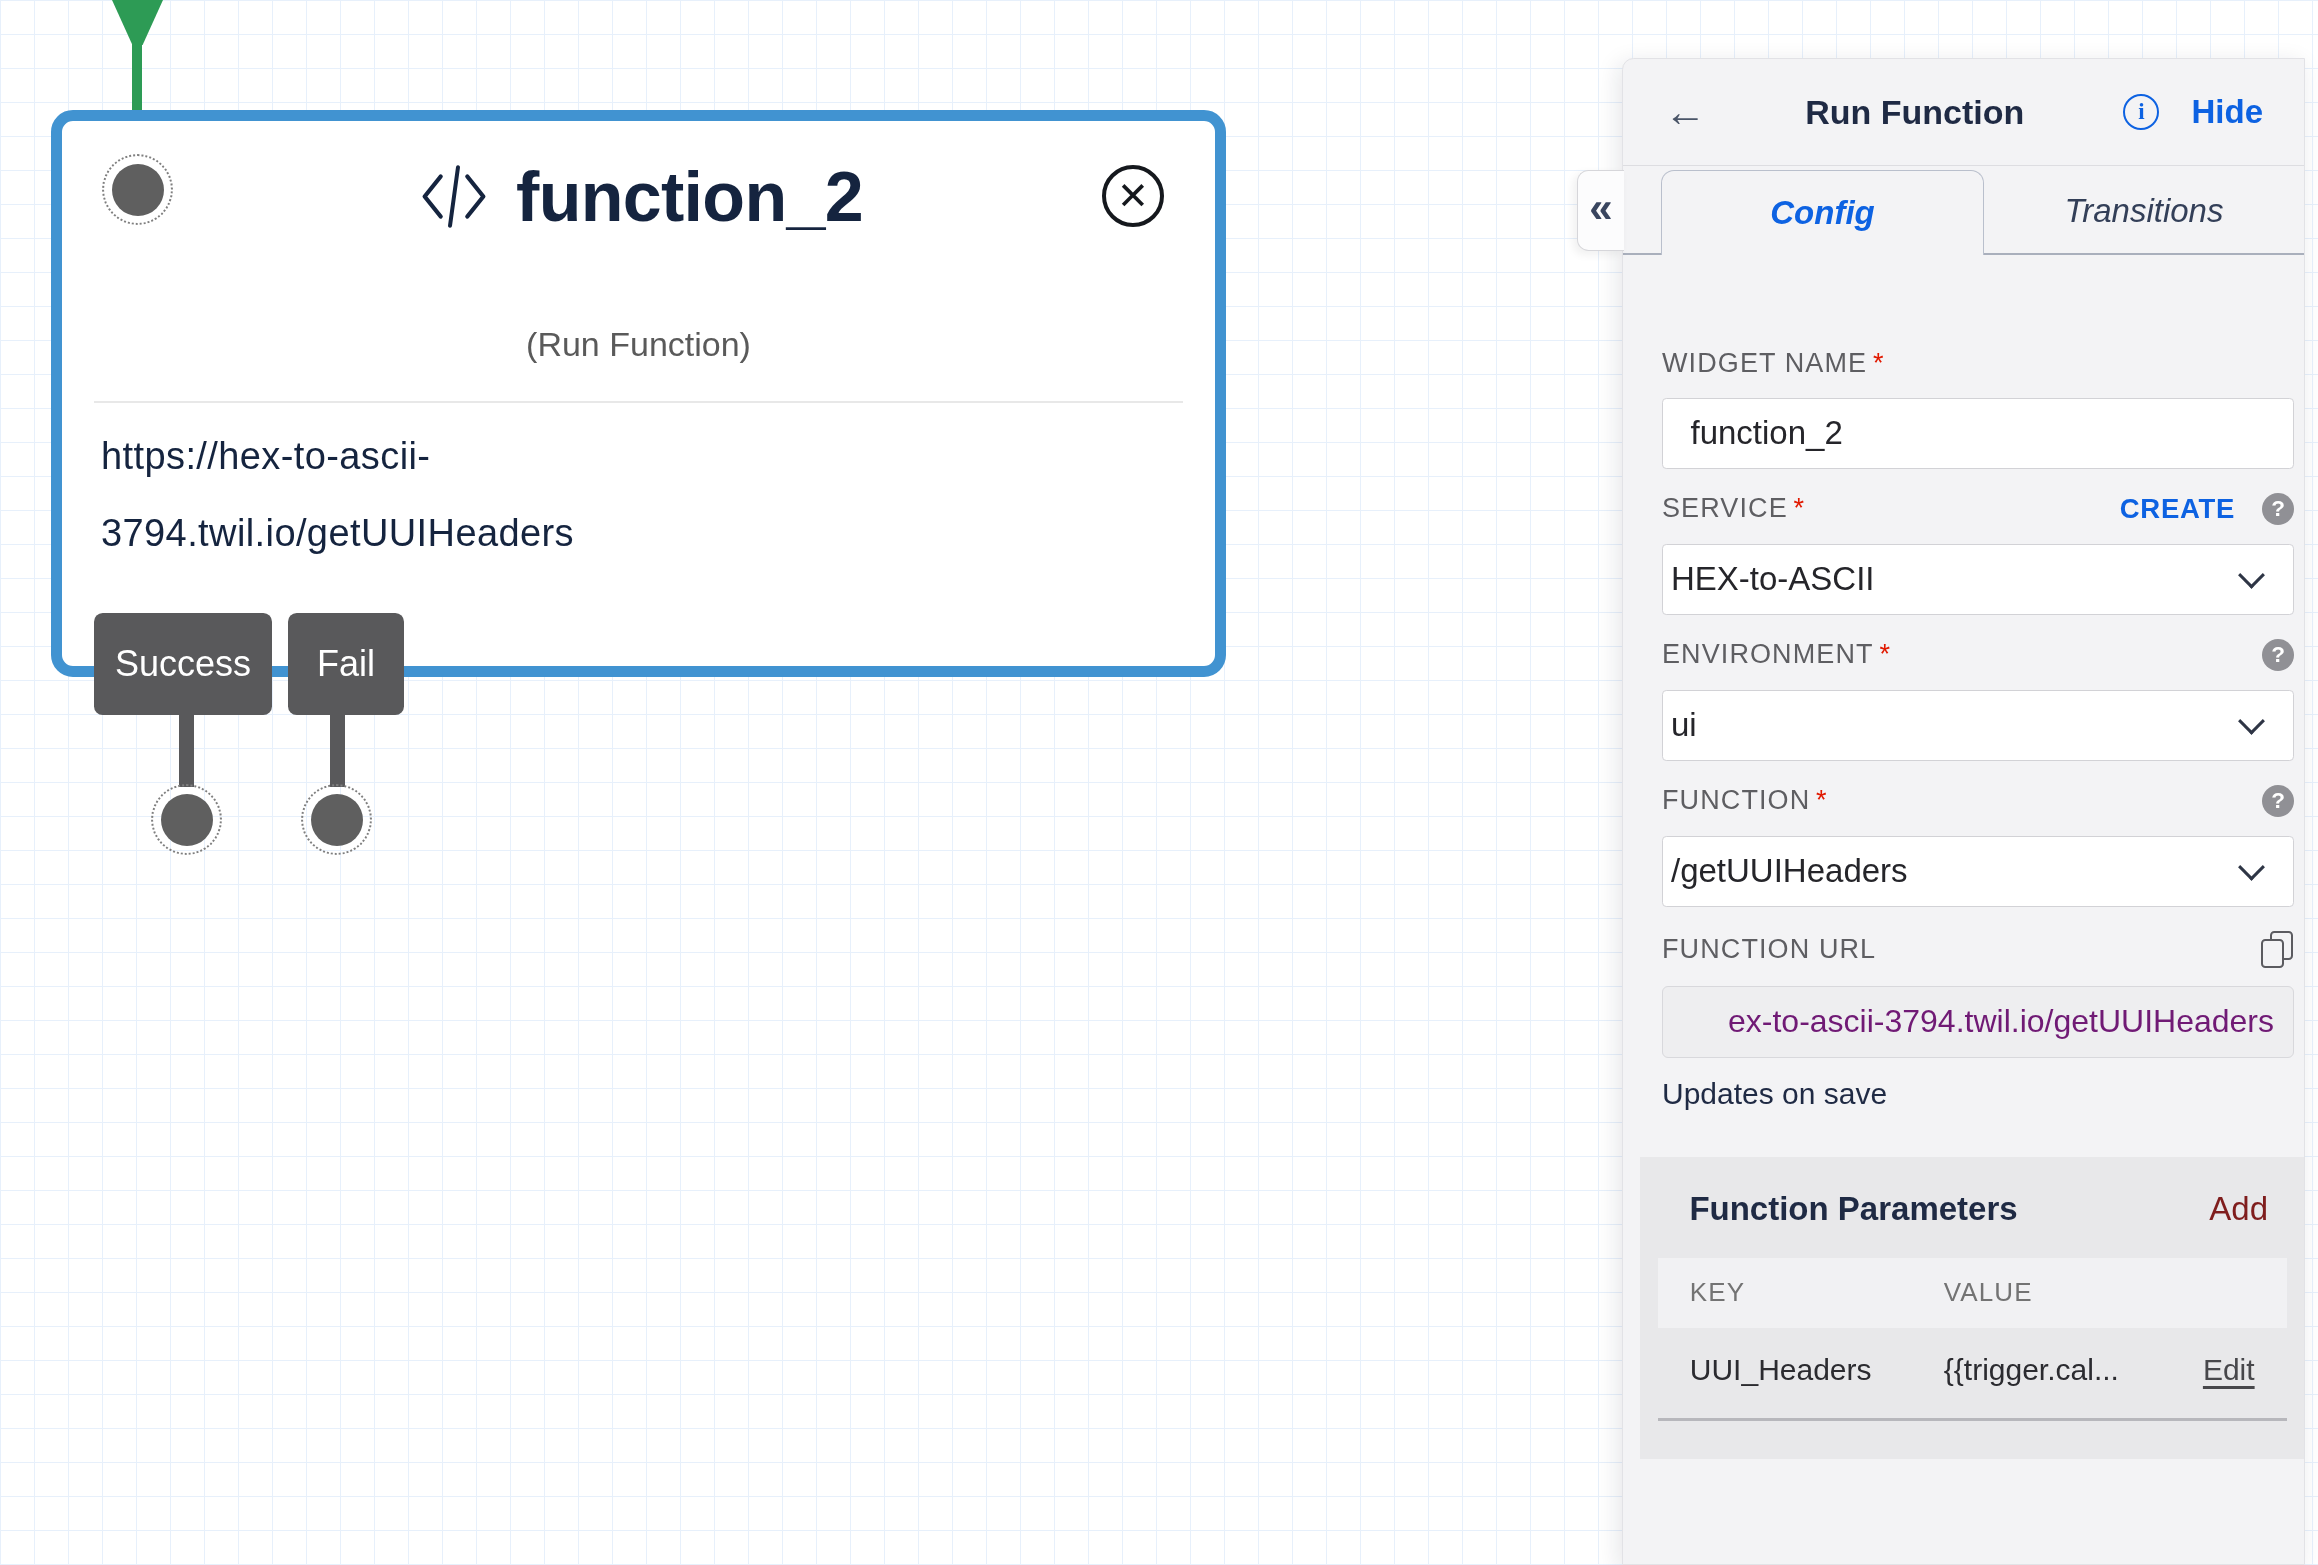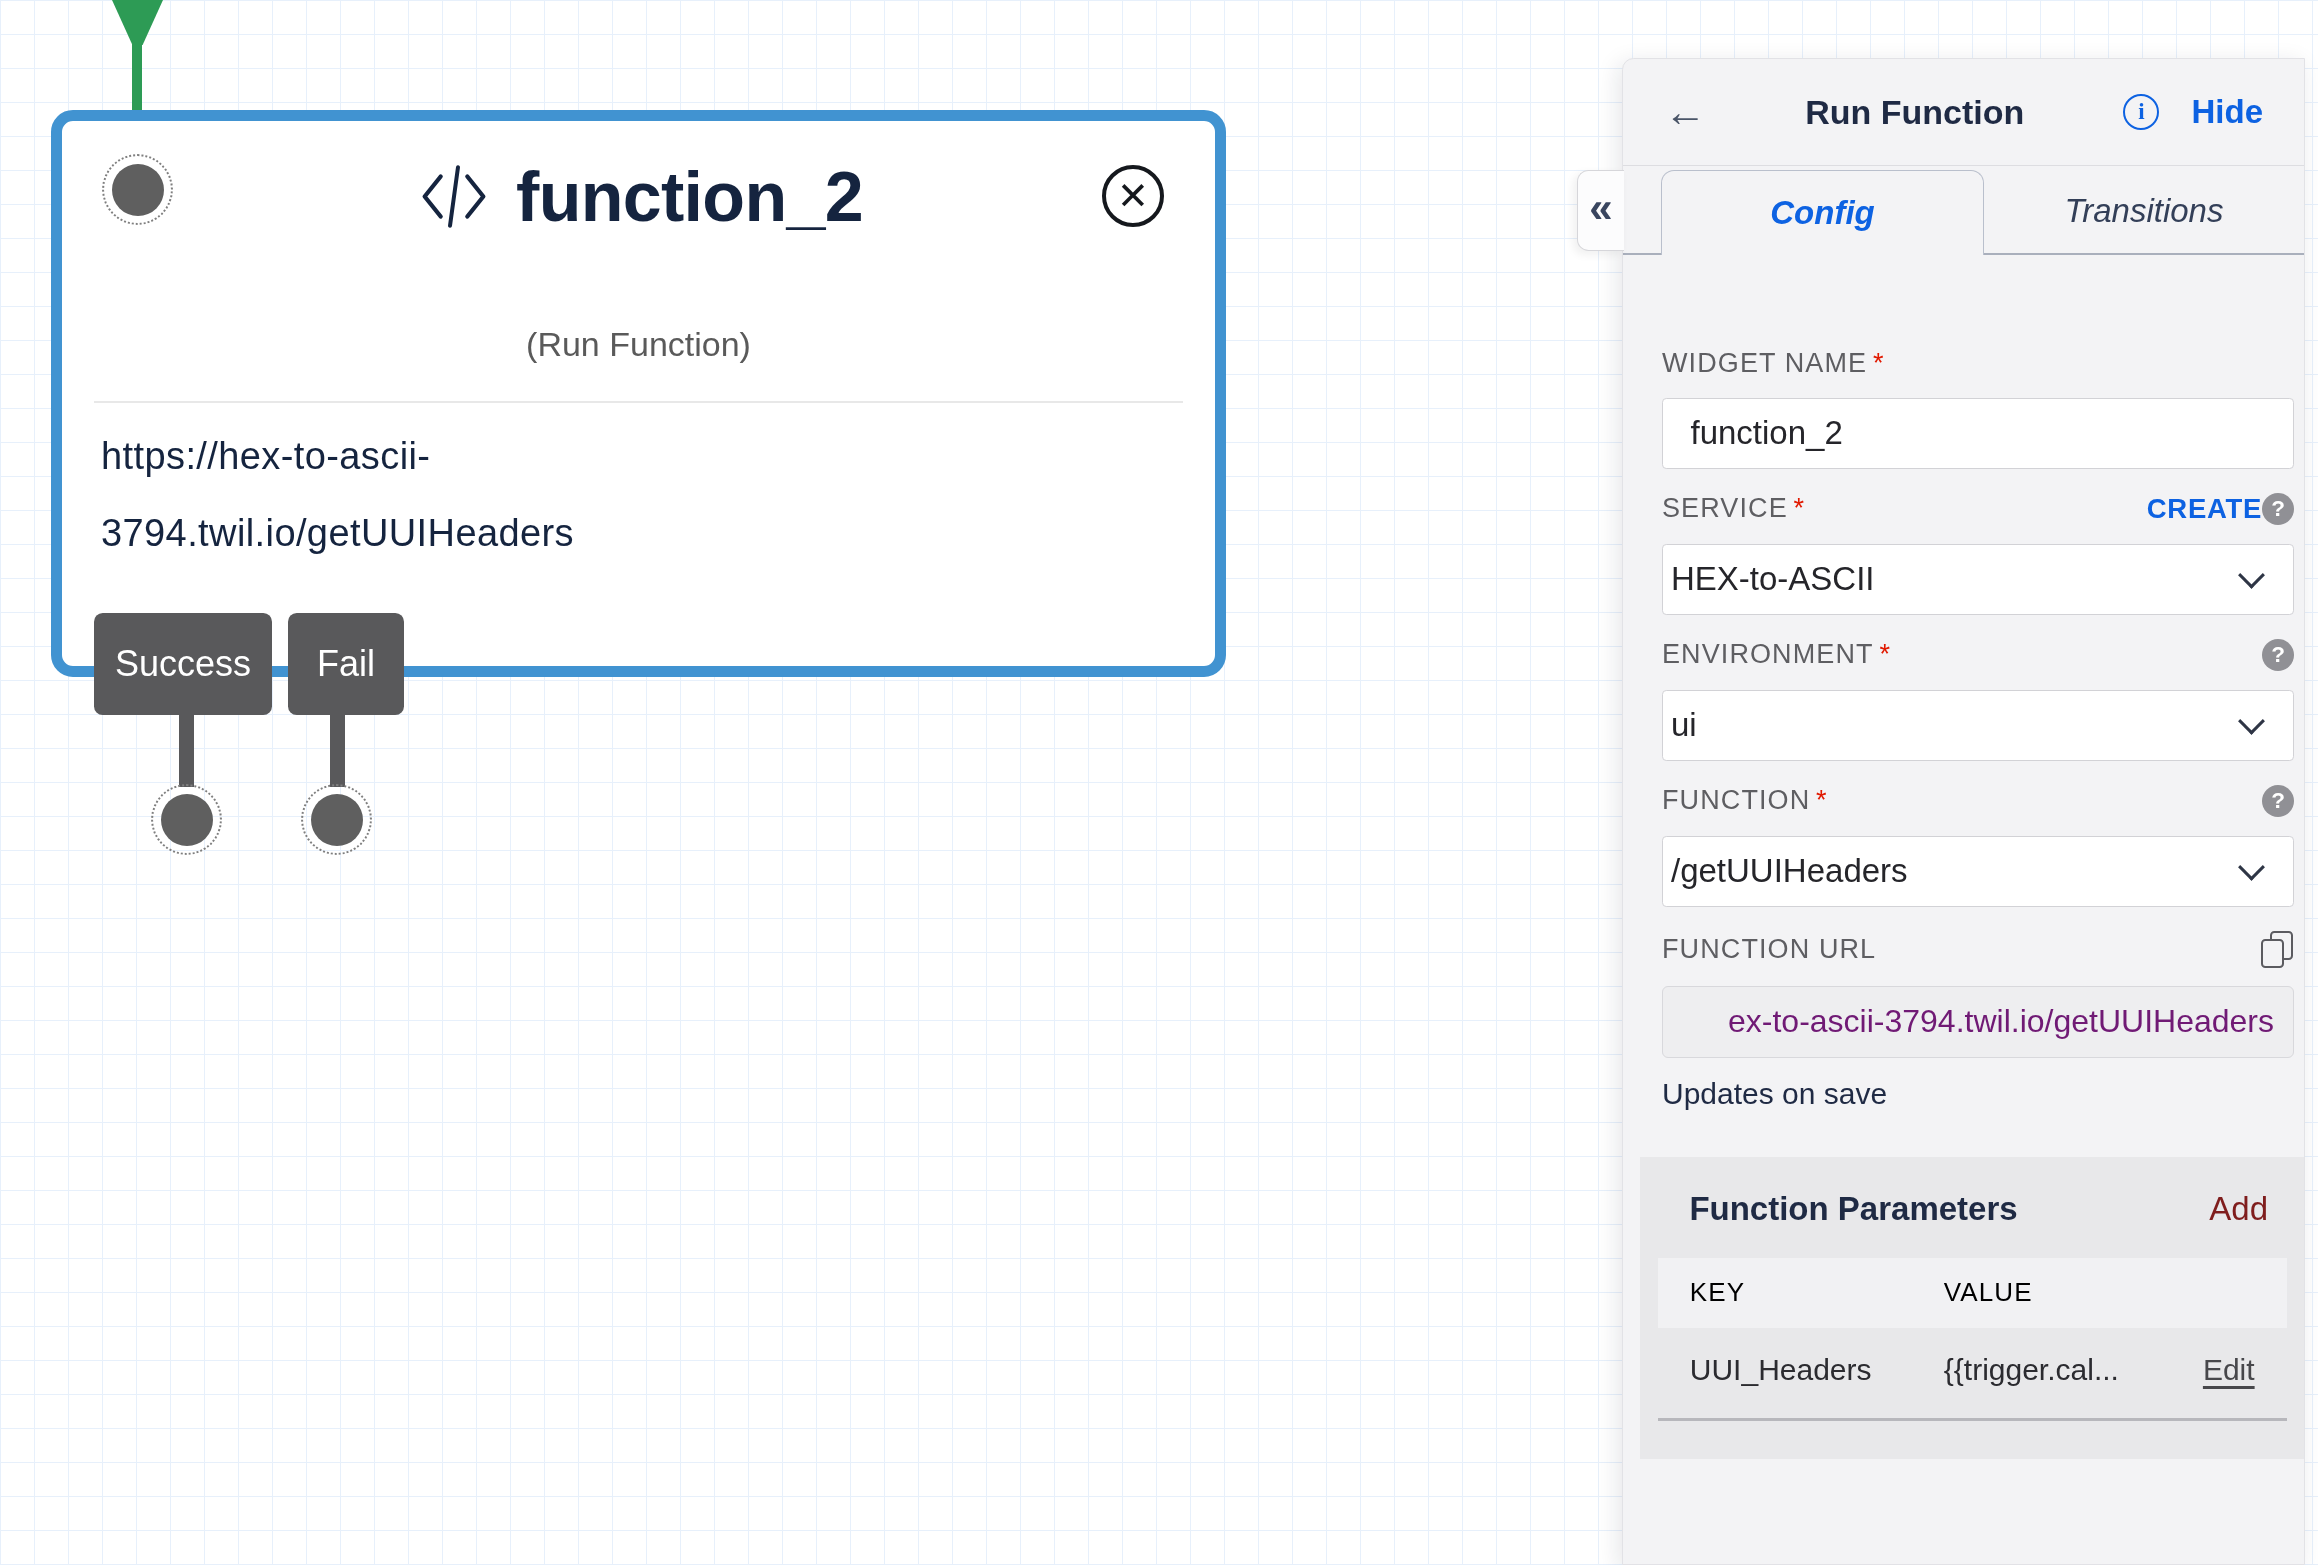--- a/index.html
+++ b/index.html
@@ -86,21 +86,21 @@
   .tab.active { width:323px; background:#f3f3f5; border:1.4px solid #b9bfcc; border-bottom:none;
     border-radius:13px 13px 0 0; color:#0d62e2; font-weight:bold; margin-bottom:-2.2px; }
   .tab.inactive { flex:1; color:#333f58; }
 
   .panel-content { padding:0 10px 0 39px; }
 
   .field-label-row { display:flex; align-items:center; justify-content:space-between; margin-top:24px; }
   .field-label-row.first { margin-top:93px; }
   .field-label { font-size:27px; color:#5e5e62; letter-spacing:1.1px; font-weight:500; }
   .req { color:#e11900; margin-left:5.8px; font-size:27px; }
-  .create-wrap { display:flex; align-items:center; gap:0; }
+  .create-wrap { display:flex; align-items:center; gap:27px; }
   .create-link { font-size:27.5px; font-weight:bold; color:#0d62e2; letter-spacing:0.7px; }
   .help-icon { width:32px; height:32px; border-radius:50%; background:#909095; color:#ffffff;
     font-size:22.5px; font-weight:bold; display:flex; align-items:center; justify-content:center; }
 
   .text-input, .select-input { margin-top:19px; height:71px; background:#ffffff;
     border:1.4px solid #d2d2d6; border-radius:4.3px; display:flex; align-items:center;
     padding:0 27.5px; font-size:33px; color:#25252a; position:relative; }
   .select-input { padding-right:80px;padding-left:8px; }
   .chevron-down { position:absolute; right:32px; top:50%; width:19px; height:19px;
     border-right:3.6px solid #2e3545; border-bottom:3.6px solid #2e3545;
@@ -118,21 +118,21 @@
     border:2.9px solid #5b5b60; border-radius:4.3px; background:#f3f3f5; }
 
   .params-box { margin:46px 0 0 17.4px; background:#e8e8ea; padding:33px 0 38px 0; }
   .params-title-row { display:flex; align-items:center; justify-content:space-between;
     padding:0 36px 0 49px; }
   .params-title { font-size:33px; font-weight:bold; color:#1f2a44; }
   .add-link { font-size:33px; font-weight:normal; color:#7f1d1d; }
   .params-header { margin:30px 17.4px 0 17.4px; height:70px; background:#f1f1f3;
     display:flex; align-items:center; padding:0 32px; }
   .col-key { width:254px; }
-  .col-header { font-size:26px; color:#000000; letter-spacing:1.1px; }
+  .col-header { font-size:26px; color:#737373; letter-spacing:1.1px; }
   .params-row { margin:0 17.4px; height:84px; display:flex; align-items:center; padding:0 32px; }
   .cell { font-size:30px; color:#2b2b30; }
   .cell.value { flex:1; }
   .edit-link { font-size:30px; color:#47474b; text-decoration:underline; text-underline-offset:5.8px;margin-left:32px; }
   .params-divider { margin:5.8px 17.4px 0 17.4px; height:2.9px; background:#b7b7bc; }
 </style>
 </head>
 <body>
 
 <div class="canvas">

